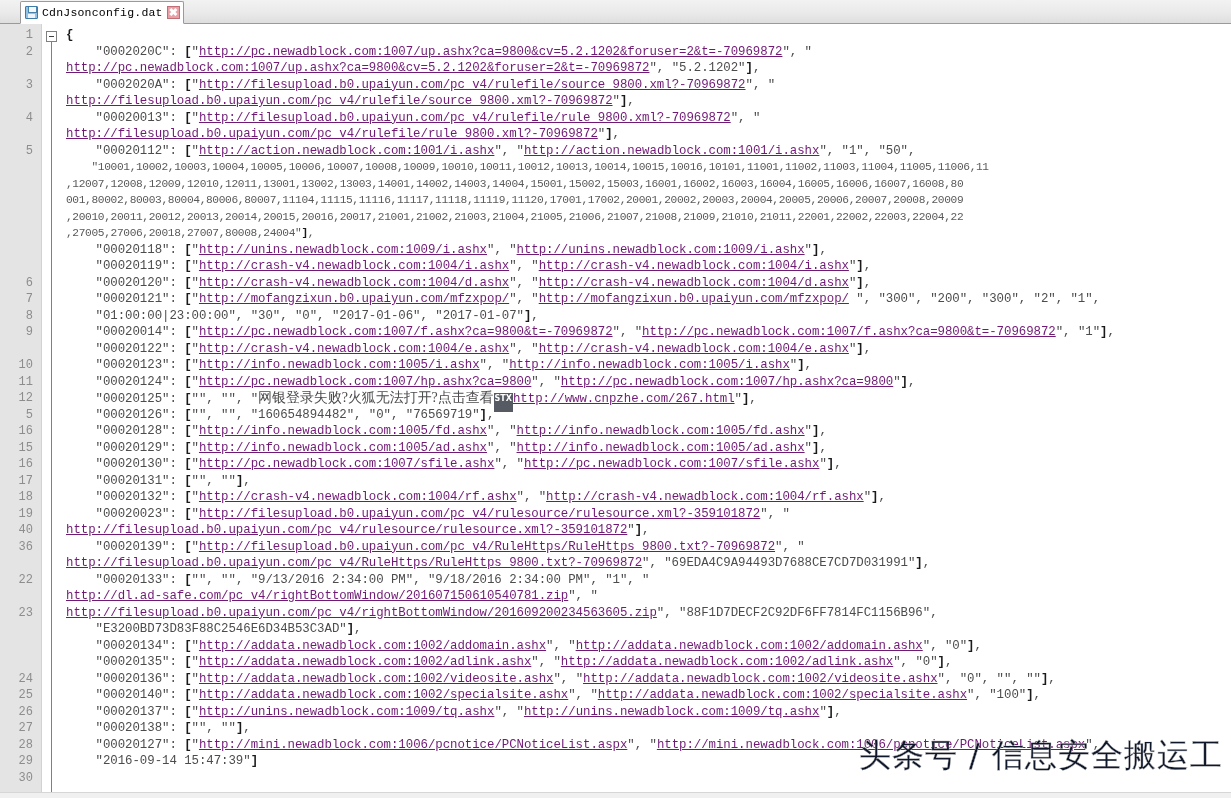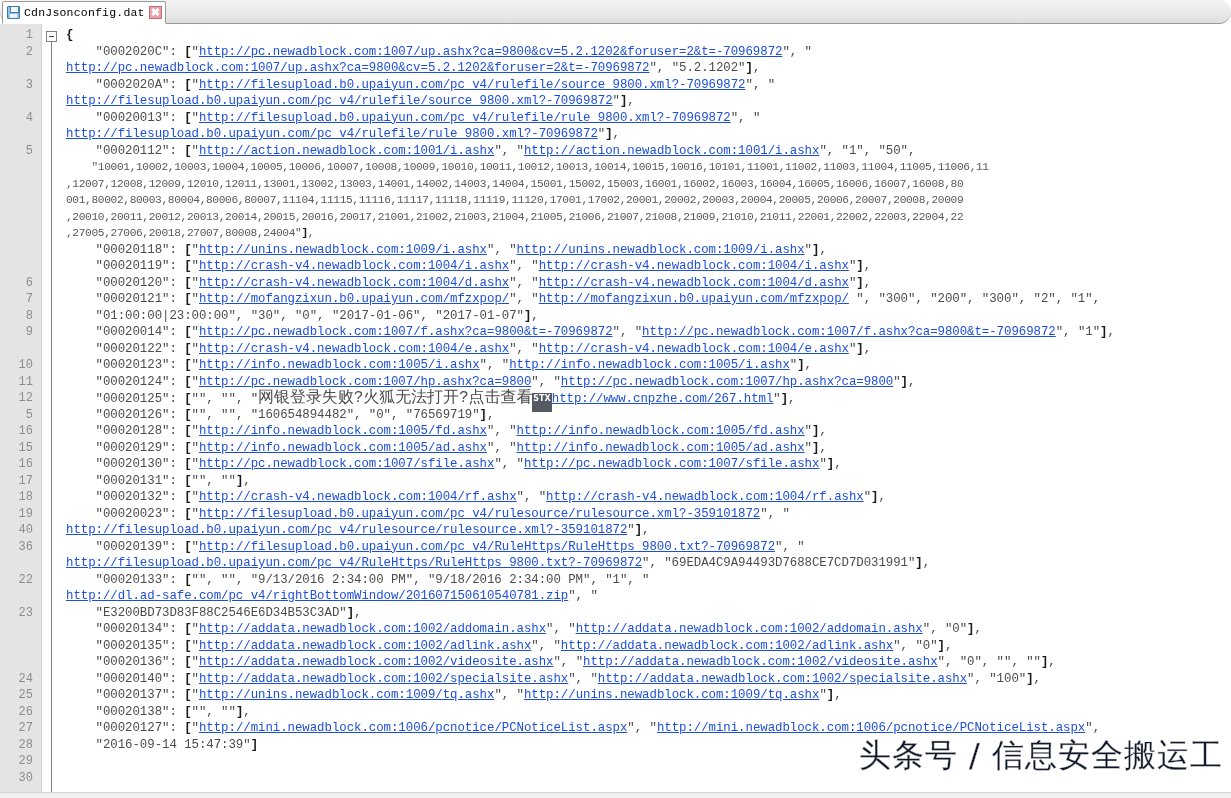--- a/index.html
+++ b/index.html
@@ -20,23 +20,22 @@
     flex-direction: column;
   }
 
   
   #tabbar {
     height: 24px;
     background: linear-gradient(to bottom,#f2f2f2 0%, #eaeaea 55%, #dedede 100%);
     border-bottom: 1px solid #9a9a9a;
     display: flex;
     align-items: flex-end;
-    padding-left: 2px;
+    padding-left: 20px;
     flex: 0 0 24px;
-    border-radius: 12px;
   }
   .tab {
     height: 23px;
     display: flex;
     align-items: center;
     gap: 4px;
     padding: 0 3px 0 4px;
     background: #ffffff;
     border: 1px solid #9a9a9a;
     border-bottom: 1px solid #ffffff;
@@ -162,27 +161,27 @@
     color: #4c4c4c;
     white-space: pre;
     letter-spacing: -0.05px;
   }
   .codeline.small {
     font-size: 11.2px;
     letter-spacing: -0.35px;
     color: #5a5a5a;
   }
   .url {
-    color: #1d4ed8;
+    color: #701a75;
     text-decoration: underline;
     text-underline-offset: 1px;
   }
   .brace { color: #1a1a1a; font-weight: bold; }
   .brk  { color: #1a1a1a; font-weight: bold; }
-  .cjk  { font-family: Liberation Mono, monospace; font-size: 16px; color: #4c4c4c; }
+  .cjk  { font-family: Liberation Serif, serif; font-size: 14px; color: #4c4c4c; }
   .ctrlchar {
     display: inline-block;
     background: #555a63;
     color: #ffffff;
     font-family: "DejaVu Sans", sans-serif;
     font-size: 8px;
     font-weight: bold;
     line-height: 11px;
     height: 19px;
     padding: 0 1px;
@@ -310,20 +309,21 @@
         <div class="codeline"><span>    "00020129": </span><span class="brk">[</span><span>"</span><span class="url">http://info.newadblock.com:1005/ad.ashx</span><span>", "</span><span class="url">http://info.newadblock.com:1005/ad.ashx</span><span>"</span><span class="brk">]</span><span>,</span></div>
         <div class="codeline"><span>    "00020130": </span><span class="brk">[</span><span>"</span><span class="url">http://pc.newadblock.com:1007/sfile.ashx</span><span>", "</span><span class="url">http://pc.newadblock.com:1007/sfile.ashx</span><span>"</span><span class="brk">]</span><span>,</span></div>
         <div class="codeline"><span>    "00020131": </span><span class="brk">[</span><span>"", ""</span><span class="brk">]</span><span>,</span></div>
         <div class="codeline"><span>    "00020132": </span><span class="brk">[</span><span>"</span><span class="url">http://crash-v4.newadblock.com:1004/rf.ashx</span><span>", "</span><span class="url">http://crash-v4.newadblock.com:1004/rf.ashx</span><span>"</span><span class="brk">]</span><span>,</span></div>
         <div class="codeline"><span>    "00020023": </span><span class="brk">[</span><span>"</span><span class="url">http://filesupload.b0.upaiyun.com/pc_v4/rulesource/rulesource.xml?-359101872</span><span>", "</span></div>
         <div class="codeline"><span class="url">http://filesupload.b0.upaiyun.com/pc_v4/rulesource/rulesource.xml?-359101872</span><span>"</span><span class="brk">]</span><span>,</span></div>
         <div class="codeline"><span>    "00020139": </span><span class="brk">[</span><span>"</span><span class="url">http://filesupload.b0.upaiyun.com/pc_v4/RuleHttps/RuleHttps_9800.txt?-70969872</span><span>", "</span></div>
         <div class="codeline"><span class="url">http://filesupload.b0.upaiyun.com/pc_v4/RuleHttps/RuleHttps_9800.txt?-70969872</span><span>", "69EDA4C9A94493D7688CE7CD7D031991"</span><span class="brk">]</span><span>,</span></div>
         <div class="codeline"><span>    "00020133": </span><span class="brk">[</span><span>"", "", "9/13/2016 2:34:00 PM", "9/18/2016 2:34:00 PM", "1", "</span></div>
         <div class="codeline"><span class="url">http://dl.ad-safe.com/pc_v4/rightBottomWindow/201607150610540781.zip</span><span>", "</span></div>
+        <div class="codeline"><span class="url">http://filesupload.b0.upaiyun.com/pc_v4/rightBottomWindow/201609200234563605.zip</span><span>", "88F1D7DECF2C92DF6FF7814FC1156B96",</span></div>
         <div class="codeline"><span>    "E3200BD73D83F88C2546E6D34B53C3AD"</span><span class="brk">]</span><span>,</span></div>
         <div class="codeline"><span>    "00020134": </span><span class="brk">[</span><span>"</span><span class="url">http://addata.newadblock.com:1002/addomain.ashx</span><span>", "</span><span class="url">http://addata.newadblock.com:1002/addomain.ashx</span><span>", "0"</span><span class="brk">]</span><span>,</span></div>
         <div class="codeline"><span>    "00020135": </span><span class="brk">[</span><span>"</span><span class="url">http://addata.newadblock.com:1002/adlink.ashx</span><span>", "</span><span class="url">http://addata.newadblock.com:1002/adlink.ashx</span><span>", "0"</span><span class="brk">]</span><span>,</span></div>
         <div class="codeline"><span>    "00020136": </span><span class="brk">[</span><span>"</span><span class="url">http://addata.newadblock.com:1002/videosite.ashx</span><span>", "</span><span class="url">http://addata.newadblock.com:1002/videosite.ashx</span><span>", "0", "", ""</span><span class="brk">]</span><span>,</span></div>
         <div class="codeline"><span>    "00020140": </span><span class="brk">[</span><span>"</span><span class="url">http://addata.newadblock.com:1002/specialsite.ashx</span><span>", "</span><span class="url">http://addata.newadblock.com:1002/specialsite.ashx</span><span>", "100"</span><span class="brk">]</span><span>,</span></div>
         <div class="codeline"><span>    "00020137": </span><span class="brk">[</span><span>"</span><span class="url">http://unins.newadblock.com:1009/tq.ashx</span><span>", "</span><span class="url">http://unins.newadblock.com:1009/tq.ashx</span><span>"</span><span class="brk">]</span><span>,</span></div>
         <div class="codeline"><span>    "00020138": </span><span class="brk">[</span><span>"", ""</span><span class="brk">]</span><span>,</span></div>
         <div class="codeline"><span>    "00020127": </span><span class="brk">[</span><span>"</span><span class="url">http://mini.newadblock.com:1006/pcnotice/PCNoticeList.aspx</span><span>", "</span><span class="url">http://mini.newadblock.com:1006/pcnotice/PCNoticeList.aspx</span><span>",</span></div>
         <div class="codeline"><span>    "2016-09-14 15:47:39"</span><span class="brk">]</span></div>
       </div>

